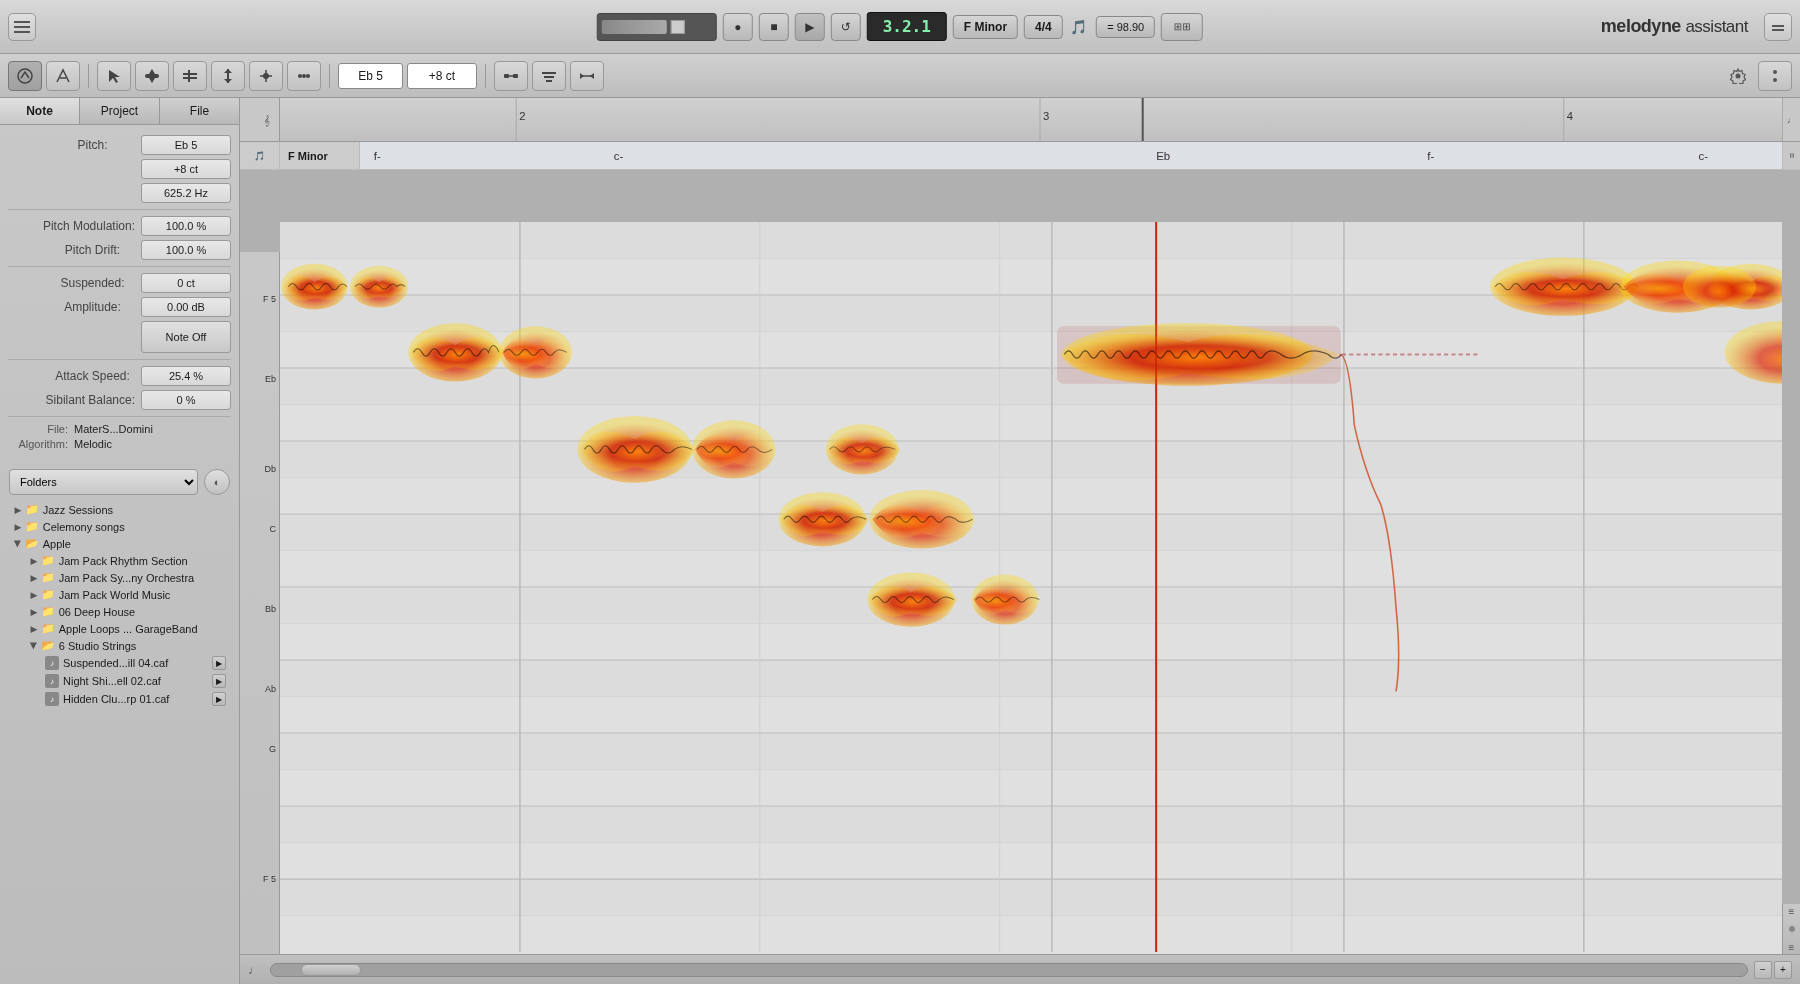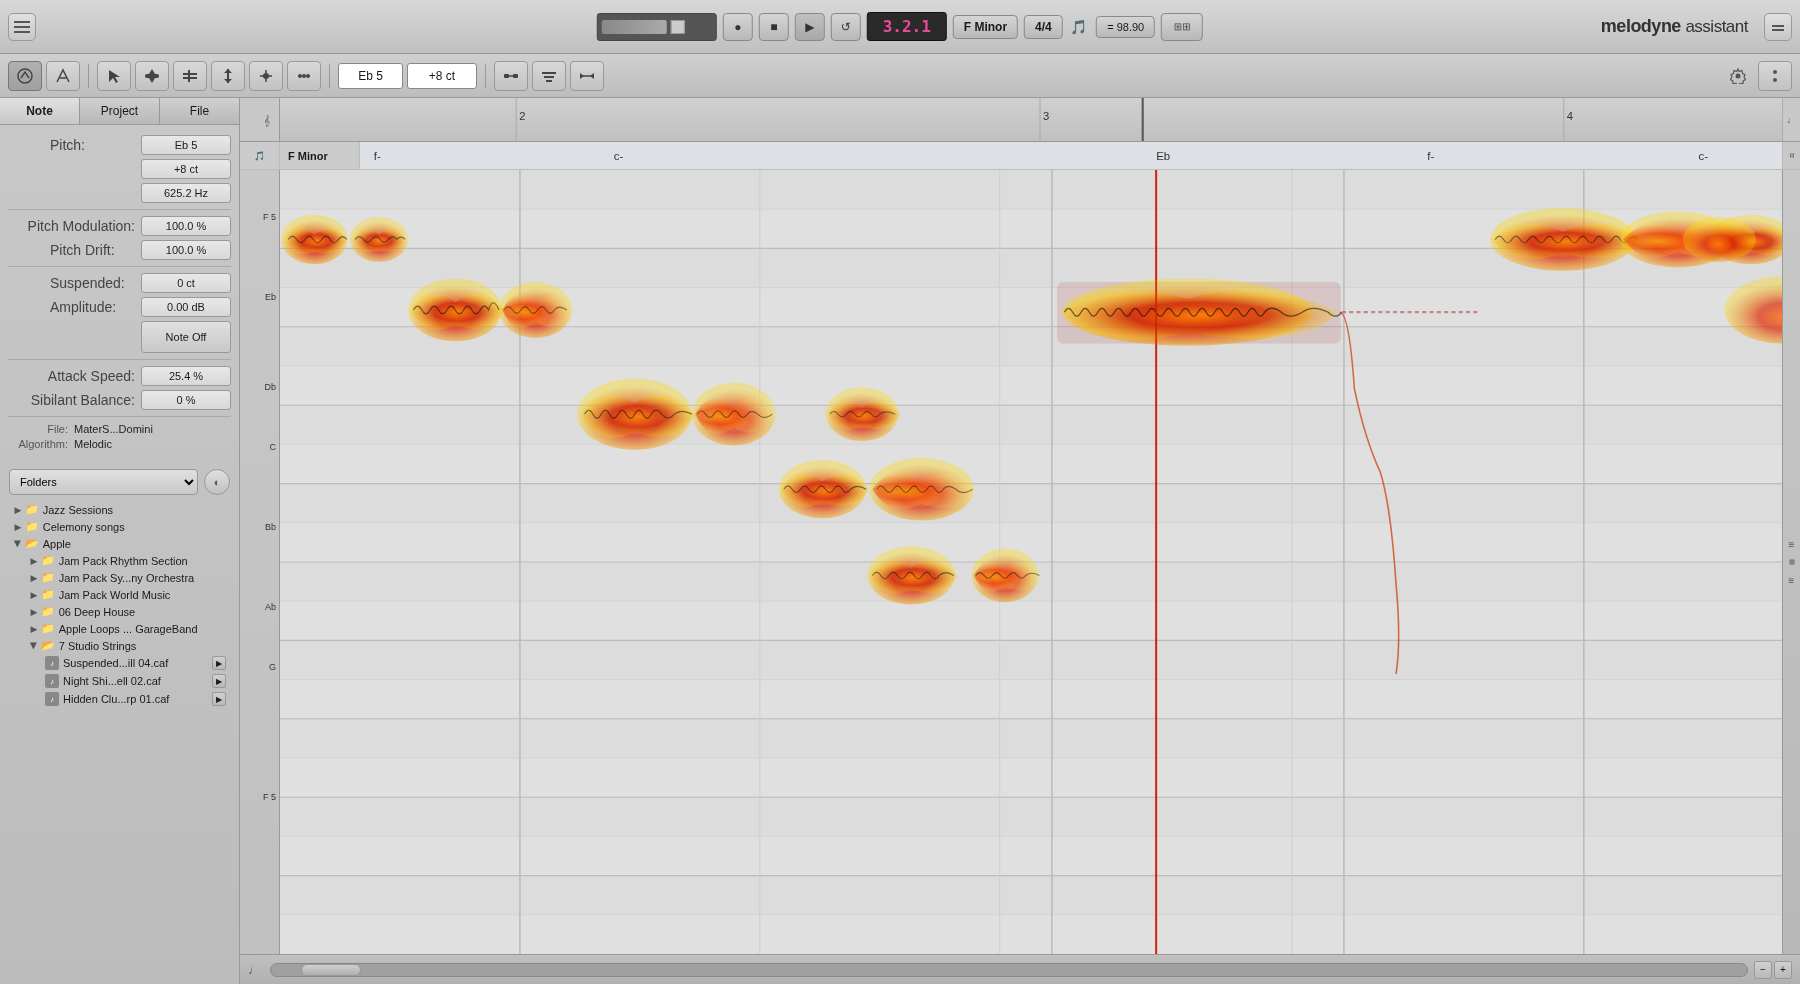--- a/index.html
+++ b/index.html
@@ -17,21 +17,21 @@
     }
     .top-bar-left { display: flex; align-items: center; gap: 6px; }
     .top-bar-center { position: absolute; left: 50%; transform: translateX(-50%); display: flex; align-items: center; gap: 6px; }
     .top-bar-right { margin-left: auto; display: flex; align-items: center; gap: 6px; }
     .window-btn { width: 28px; height: 28px; border-radius: 5px; background: linear-gradient(to bottom, #e0e0e0, #c8c8c8); border: 1px solid #999; display: flex; align-items: center; justify-content: center; cursor: pointer; font-size: 13px; color: #555; }
     .transport-btn { width: 30px; height: 28px; background: linear-gradient(to bottom, #d5d5d5, #b8b8b8); border: 1px solid #888; border-radius: 4px; display: flex; align-items: center; justify-content: center; cursor: pointer; font-size: 12px; color: #333; }
     .transport-btn.active { background: linear-gradient(to bottom, #c0c0c0, #a8a8a8); }
     .progress-bar-area { width: 120px; height: 28px; background: #555; border-radius: 3px; display: flex; align-items: center; padding: 0 4px; gap: 4px; border: 1px solid #444; }
     .progress-fill { height: 14px; width: 65px; background: linear-gradient(to right, #888, #aaa); border-radius: 2px; }
     .stop-box { width: 14px; height: 14px; background: #ccc; border: 1px solid #999; }
-    .position-display { background: #2a2a2a; color: #ec4899; font-size: 16px; font-weight: bold; padding: 4px 12px; border-radius: 3px; border: 1px solid #111; min-width: 80px; text-align: center; font-family: monospace; }
+    .position-display { background: #2a2a2a; color: #86efac; font-size: 16px; font-weight: bold; padding: 4px 12px; border-radius: 3px; border: 1px solid #111; min-width: 80px; text-align: center; font-family: monospace; }
     .key-display { background: linear-gradient(to bottom, #d5d5d5, #b8b8b8); border: 1px solid #888; border-radius: 4px; padding: 4px 10px; font-size: 12px; font-weight: 600; }
     .time-sig { background: linear-gradient(to bottom, #d5d5d5, #b8b8b8); border: 1px solid #888; border-radius: 4px; padding: 4px 10px; font-size: 12px; font-weight: 600; }
     .tempo-area { display: flex; align-items: center; gap: 4px; background: linear-gradient(to bottom, #d5d5d5, #b8b8b8); border: 1px solid #888; border-radius: 4px; padding: 4px 10px; }
     .melodyne-logo { font-size: 18px; font-weight: 300; color: #333; letter-spacing: -0.5px; }
     .melodyne-logo span { font-weight: 700; }
 
     
     .toolbar {
       background: linear-gradient(to bottom, #d0d0d0, #bdbdbd);
       height: 44px;
@@ -52,21 +52,21 @@
     .main-layout { display: flex; height: calc(984px - 54px - 44px); }
 
     
     .left-panel { width: 240px; background: linear-gradient(to bottom, #c8c8c8, #bcbcbc); border-right: 1px solid #999; display: flex; flex-direction: column; flex-shrink: 0; }
     .left-tabs { display: flex; background: #b0b0b0; border-bottom: 1px solid #999; }
     .left-tab { flex: 1; padding: 6px 0; text-align: center; font-size: 12px; font-weight: 500; cursor: pointer; border-right: 1px solid #999; background: linear-gradient(to bottom, #d0d0d0, #b8b8b8); }
     .left-tab.active { background: linear-gradient(to bottom, #e0e0e0, #c8c8c8); font-weight: 700; }
     .left-tab:last-child { border-right: none; }
     .note-props { padding: 10px 8px; }
     .prop-row { display: flex; align-items: center; margin-bottom: 4px; justify-content: flex-end; gap: 6px; }
-    .prop-label { font-size: 14px; color: #444; text-align: left; min-width: 85px; }
+    .prop-label { font-size: 12px; color: #444; text-align: center; min-width: 85px; }
     .prop-value { background: linear-gradient(to bottom, #e8e8e8, #d8d8d8); border: 1px solid #999; border-radius: 3px; padding: 2px 8px; font-size: 11px; text-align: center; min-width: 90px; height: 20px; display: flex; align-items: center; justify-content: center; }
     .prop-btn { background: linear-gradient(to bottom, #e0e0e0, #c8c8c8); border: 1px solid #999; border-radius: 3px; padding: 2px 8px; font-size: 11px; text-align: center; min-width: 90px; height: 32px; display: flex; align-items: center; justify-content: center; cursor: pointer; }
     .divider { height: 1px; background: #aaa; margin: 6px 0; }
     .info-row { display: flex; align-items: flex-start; margin-bottom: 3px; }
     .info-label { font-size: 11px; color: #555; min-width: 60px; text-align: right; margin-right: 6px; }
     .info-value { font-size: 11px; color: #222; }
 
     
     .folder-browser { padding: 6px 9px; flex: 1; overflow: hidden; display: flex; flex-direction: column; }
     .folder-select-row { display: flex; align-items: center; gap: 6px; margin-bottom: 6px; }
@@ -354,21 +354,21 @@
           </div>
           <div class="tree-item">
             <span class="tree-arrow">▶</span>
             <span class="tree-icon">📁</span>
             <span class="tree-label">Apple Loops ... GarageBand</span>
           </div>
 
           <div class="tree-item">
             <span class="tree-arrow" style="transform:rotate(90deg);display:inline-block;">▶</span>
             <span class="tree-icon">📂</span>
-            <span class="tree-label">7 Studio Strings</span>
+            <span class="tree-label">6 Studio Strings</span>
           </div>
           <div class="tree-children">
             <div class="file-item">
               <div class="file-icon">♪</div>
               <span>Suspended...ill 04.caf</span>
               <div class="file-play-btn">▶</div>
             </div>
             <div class="file-item">
               <div class="file-icon">♪</div>
               <span>Night Shi...ell 02.caf</span>
@@ -435,21 +435,21 @@
           <text x="1100" y="18" font-size="11" fill="#333" font-weight="500">f-</text>
 
           <text x="1360" y="18" font-size="11" fill="#333" font-weight="500">c-</text>
         </svg>
       </div>
       <div style="width:18px;background:#c8c8c8;border-left:1px solid #bbb;display:flex;align-items:center;justify-content:center;">
         <span style="font-size:9px;color:#555;writing-mode:vertical-lr;transform:rotate(180deg);">≡</span>
       </div>
     </div>
 
-    <div style="flex:1;display:flex;overflow:hidden;position:relative;">
+    <div style="flex:1;display:flex;overflow:hidden;position:relative;align-items:flex-end;">
 
       <div style="width:40px;background:linear-gradient(to bottom,#c8c8c8,#c0c0c0);border-right:1px solid #999;flex-shrink:0;position:relative;overflow:hidden;">
         
         <svg width="40" height="700" viewBox="0 0 40 700">
 
           <text x="36" y="50" font-size="9" fill="#333" text-anchor="end">F 5</text>
 
           <text x="36" y="130" font-size="9" fill="#333" text-anchor="end">Eb</text>
 
           <text x="36" y="220" font-size="9" fill="#333" text-anchor="end">Db</text>

